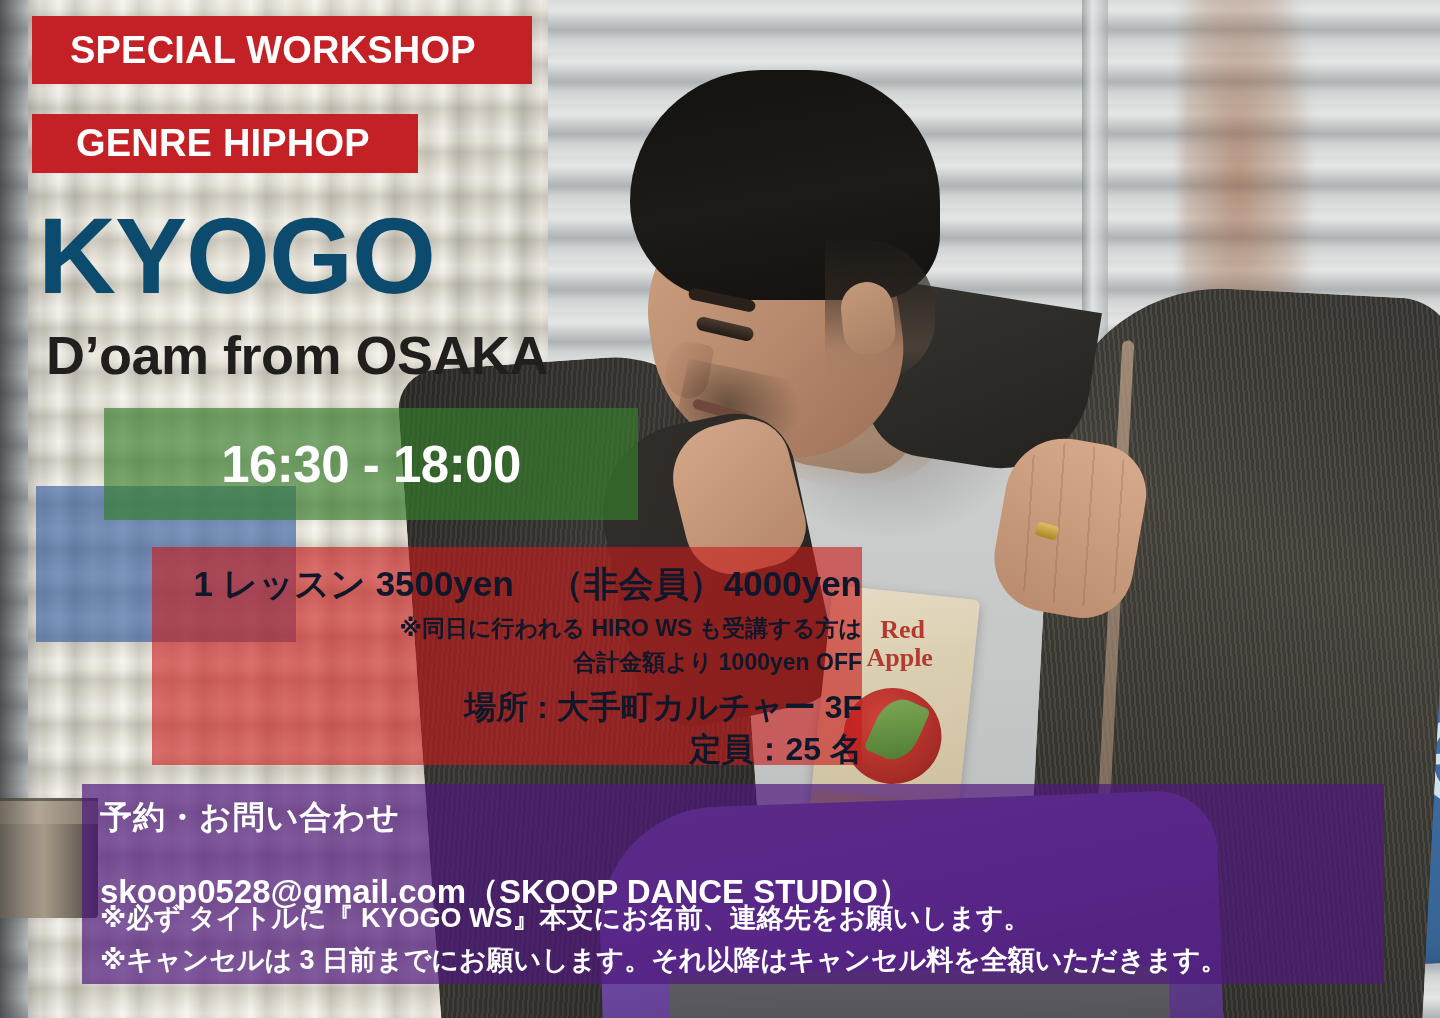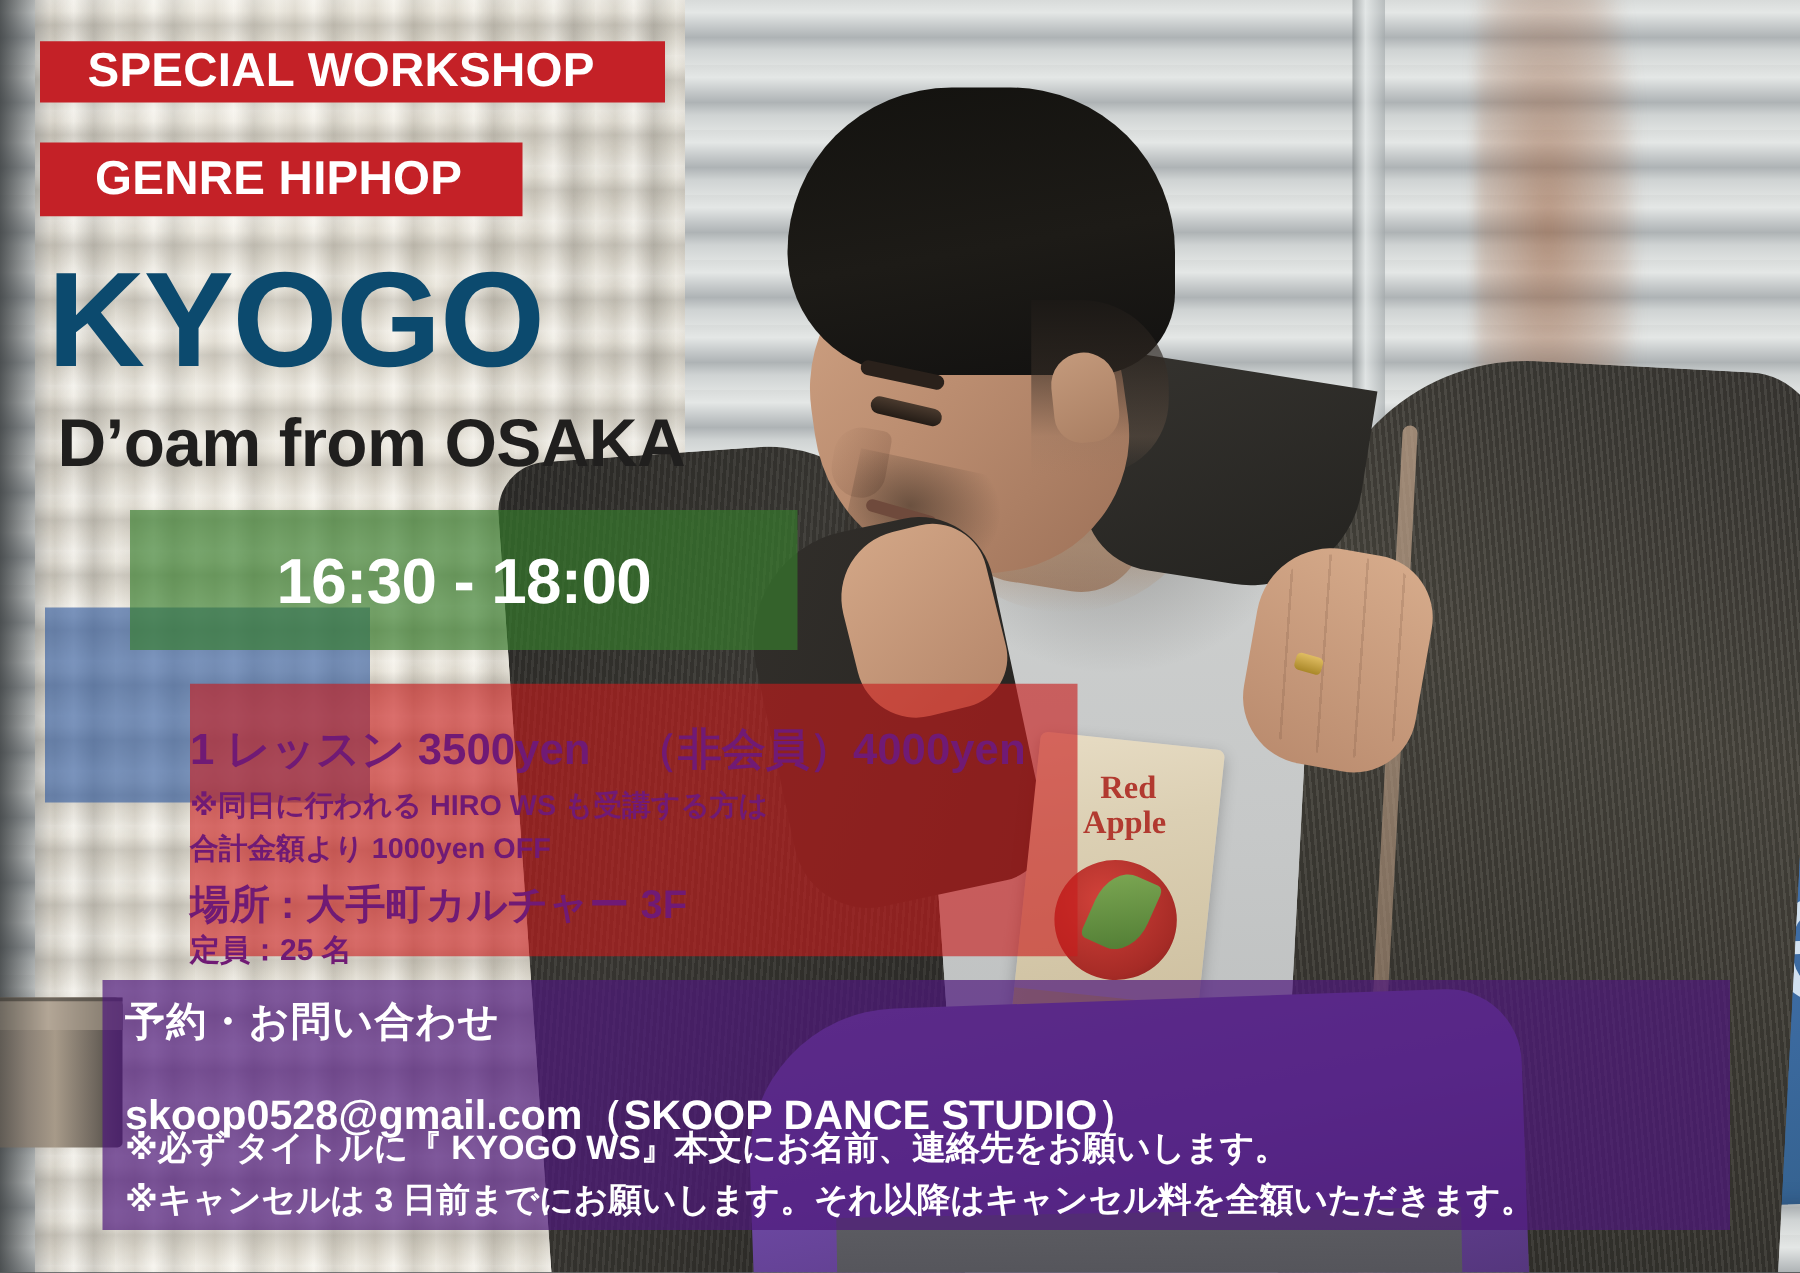--- a/index.html
+++ b/index.html
@@ -280,21 +280,21 @@
   .band-green  { left: 104px; top: 408px; width: 534px; height: 112px; background: rgba(55,126,44,0.66); }
   .band-red    { left: 152px; top: 547px; width: 710px; height: 218px; background: rgba(200,28,28,0.62); }
   .band-purple { left: 82px;  top: 784px; width: 1302px; height: 200px; background: rgba(78,24,124,0.70); }
 
   
   .tag {
     position: absolute; background: #c42127; color: #ffffff;
     font-weight: 700; letter-spacing: 0.2px;
     display: flex; align-items: center;
   }
-  .tag-workshop { left: 32px; top: 33px;  width: 500px; height: 49px; font-size: 38px; padding-left: 38px; }
+  .tag-workshop { left: 32px; top: 16px;  width: 500px; height: 68px; font-size: 38px; padding-left: 38px; }
   .tag-genre    { left: 32px; top: 114px; width: 386px; height: 59px; font-size: 38px; padding-left: 44px; }
 
   .artist-name {
     position: absolute; left: 38px; top: 202px;
     font-size: 108px; font-weight: 700; color: #0c4a6e; letter-spacing: -1px;
     line-height: 1;
   }
   .artist-crew {
     position: absolute; left: 46px; top: 328px;
     font-size: 54px; font-weight: 700; color: #201f1e; letter-spacing: -0.5px;
@@ -312,26 +312,26 @@
   .date-day  { font-size: 30px; letter-spacing: 1px; margin-top: 6px; }
 
   .time-text {
     position: absolute; left: 104px; top: 408px; width: 534px; height: 112px;
     display: flex; align-items: center; justify-content: center;
     color: #ffffff; font-weight: 700; font-size: 51px; letter-spacing: -0.5px;
   }
 
   .price-block {
     position: absolute; left: 152px; top: 547px; width: 710px; height: 218px;
-    color: #701a75; text-align: left; padding-top: 30px;
+    color: #0f172a; text-align: right; padding-top: 14px;
   }
   .price-main   { font-size: 35px; font-weight: 700; letter-spacing: 0px; line-height: 1.3; }
   .price-note   { font-size: 23px; font-weight: 700; line-height: 1.35; margin-top: 6px; }
   .price-place  { font-size: 32px; font-weight: 700; line-height: 1.35; margin-top: 8px; }
-  .price-cap    { font-size: 24px; font-weight: 700; line-height: 1.3; }
+  .price-cap    { font-size: 32px; font-weight: 700; line-height: 1.3; }
 
   .contact-block {
     position: absolute; left: 100px; top: 796px; color: #ffffff;
   }
   .contact-label { font-size: 32px; font-weight: 700; letter-spacing: 1px; }
   .contact-mail  { font-size: 33px; font-weight: 700; margin-top: 30px; letter-spacing: 0px; }
 
   .notes-block {
     position: absolute; left: 100px; top: 898px; color: #ffffff;
   }

